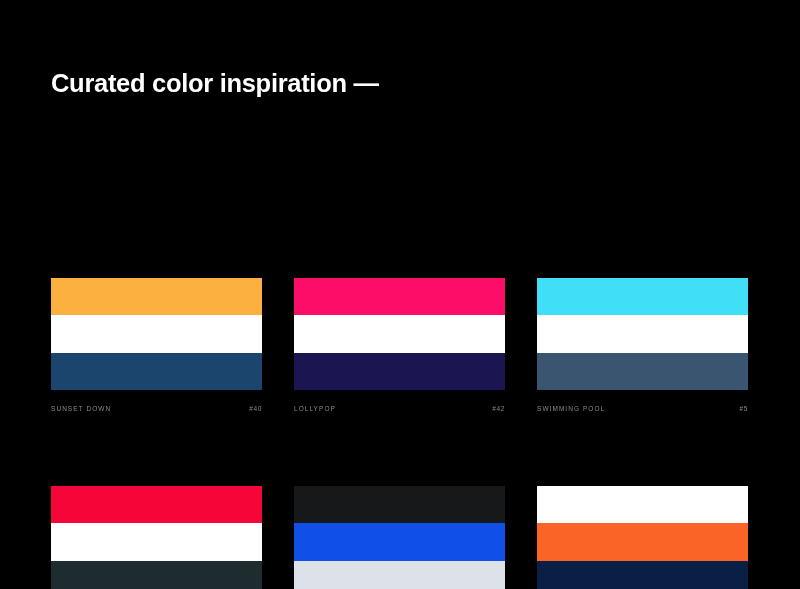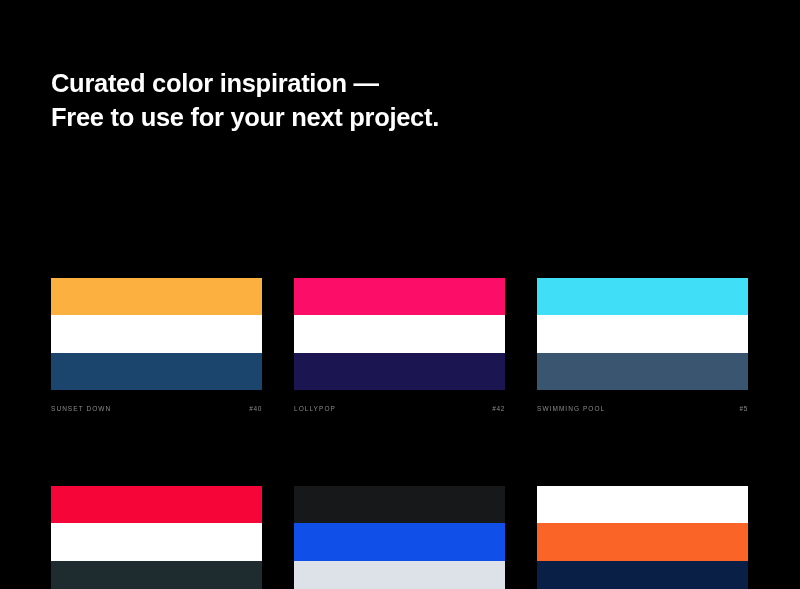--- a/index.html
+++ b/index.html
@@ -87,21 +87,20 @@
     white-space: nowrap;
   }
 </style>
 </head>
 <body style="background: rgb(0, 0, 0);">
 
 <div class="page">
 
   <div class="heading">
     <div class="heading-line">Curated color inspiration —</div>
-    <div class="heading-line">Free to use for your next project.</div>
   </div>
 
   <div class="grid" id="palette-grid">
       <div class="card">
         <div class="swatches">
           <div class="band" style="background: rgb(251, 176, 64);"></div>
           <div class="band" style="background: rgb(255, 255, 255);"></div>
           <div class="band" style="background: rgb(28, 69, 110);"></div>
         </div>
         <div class="caption">

